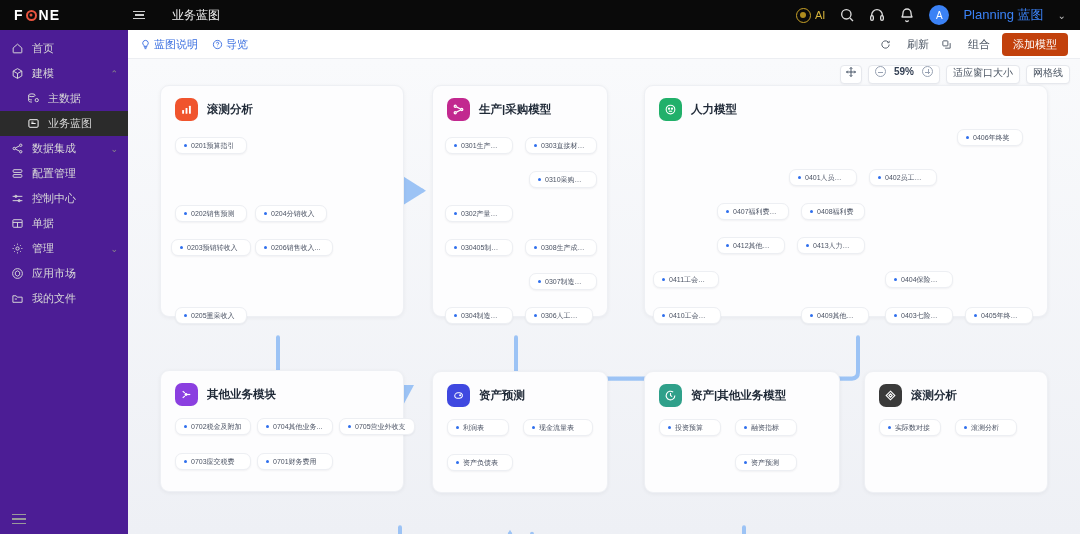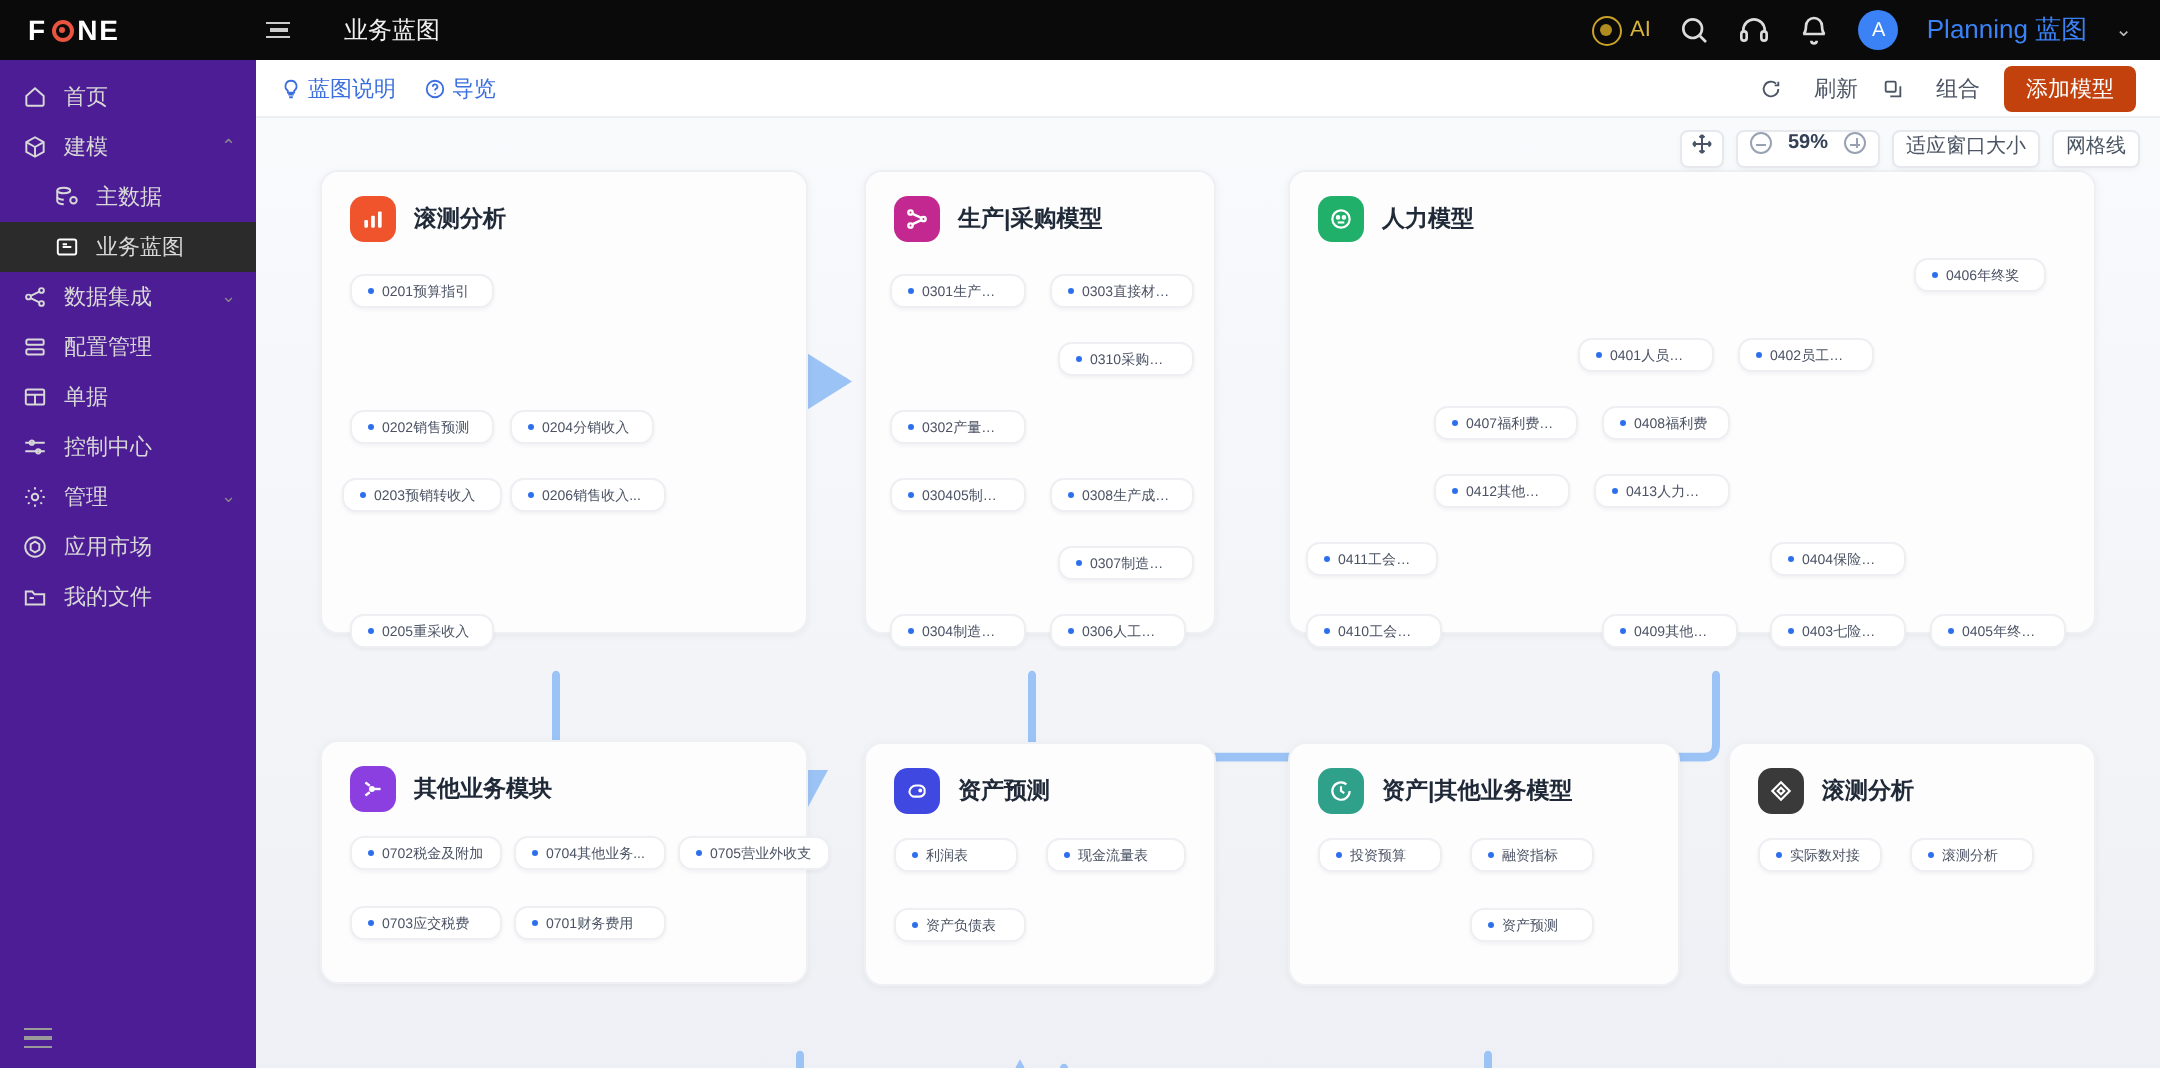--- a/index.html
+++ b/index.html
@@ -239,36 +239,36 @@
               <rect x="4" y="14" width="16" height="5" rx="1.5"></rect>
             </svg>
         </span>
         <span>配置管理</span>
       </div>
 
 
       <div class="nav-item">
         <span class="nic">
           <svg viewBox="0 0 24 24" fill="none" stroke="#d8d8d8" stroke-width="1.8">
-              <rect x="3.5" y="5" width="17" height="14" rx="1.5"></rect>
-              <path d="M3.5 10h17M12 10v9"></path>
-            </svg>
-        </span>
-        <span>单据</span>
-      </div>
-
-      <div class="nav-item">
-        <span class="nic">
-          <svg viewBox="0 0 24 24" fill="none" stroke="#d8d8d8" stroke-width="1.8">
               <path d="M3 8h18M3 16h18"></path>
               <circle cx="9" cy="8" r="2"></circle>
               <circle cx="15" cy="16" r="2"></circle>
             </svg>
         </span>
         <span>控制中心</span>
+      </div>
+
+      <div class="nav-item">
+        <span class="nic">
+          <svg viewBox="0 0 24 24" fill="none" stroke="#d8d8d8" stroke-width="1.8">
+              <rect x="3.5" y="5" width="17" height="14" rx="1.5"></rect>
+              <path d="M3.5 10h17M12 10v9"></path>
+            </svg>
+        </span>
+        <span>单据</span>
       </div>
 
       <div class="nav-item">
         <span class="nic">
           <svg viewBox="0 0 24 24" fill="none" stroke="#d8d8d8" stroke-width="1.8">
               <circle cx="12" cy="12" r="3"></circle>
               <path d="M12 3v2M12 19v2M3 12h2M19 12h2M5.6 5.6l1.4 1.4M17 17l1.4 1.4M18.4 5.6L17 7M7 17l-1.4 1.4"></path>
             </svg>
         </span>
         <span>管理</span>

